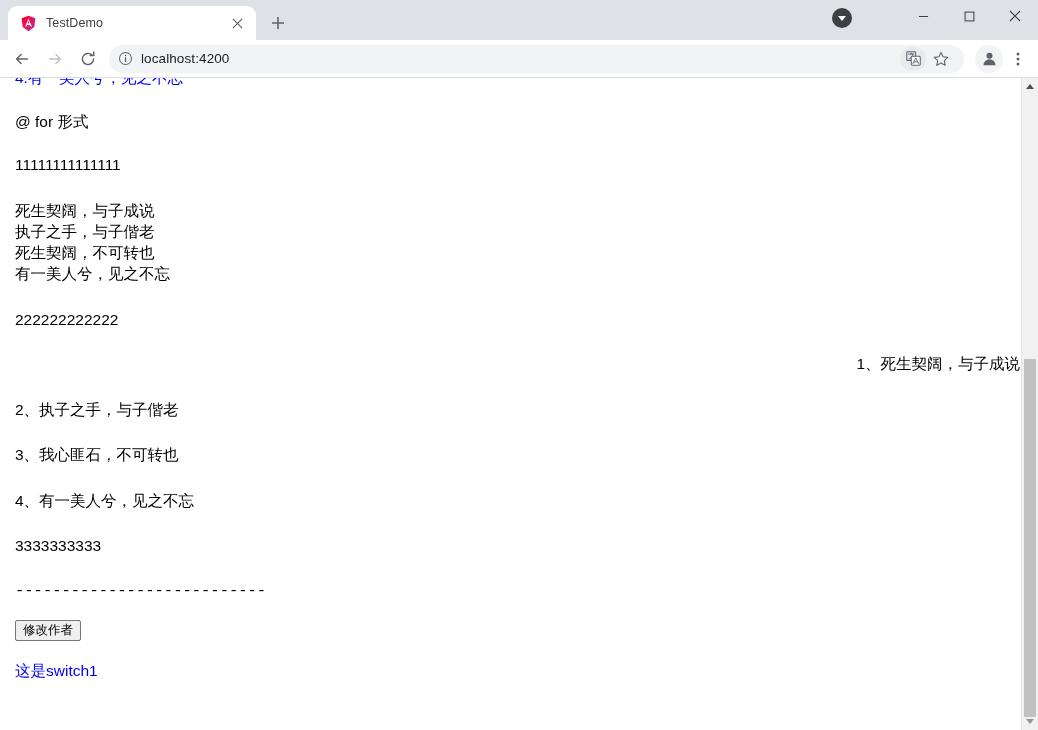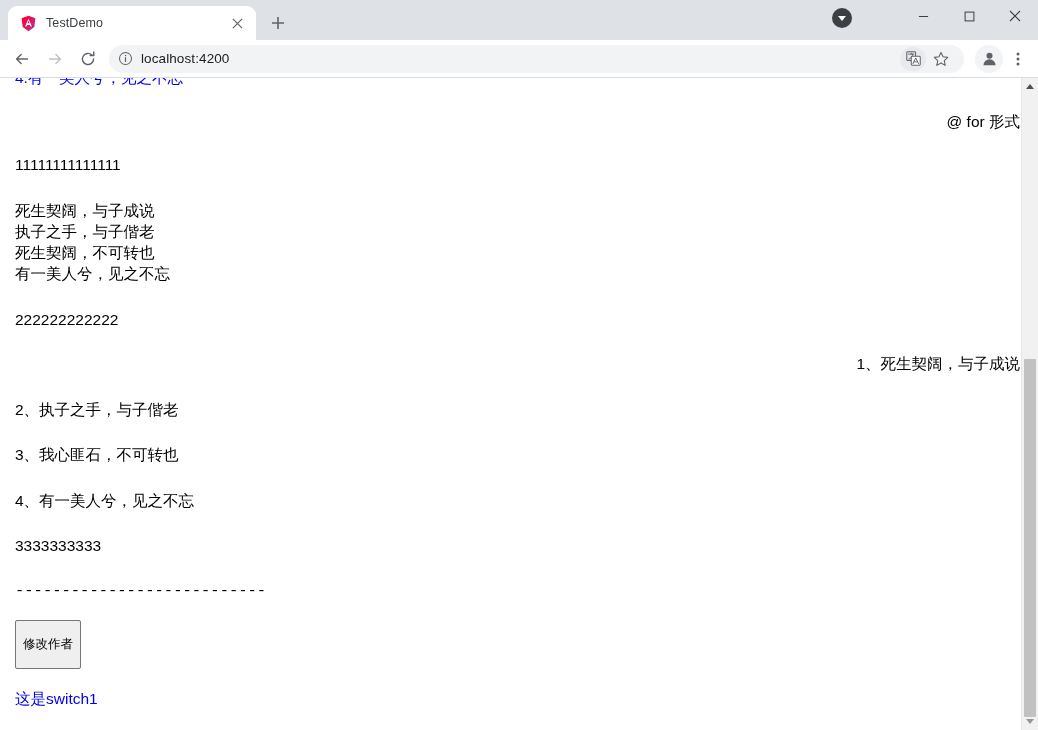--- a/index.html
+++ b/index.html
@@ -156,21 +156,21 @@
 
   .poem-block { line-height: 1.38; }
 
   .btn-author {
     font-family: "Liberation Sans", sans-serif;
     font-size: 12.5px;
     color: #000000;
     background: #efefef;
     border: 1px solid #767676;
     border-radius: 2px;
-    padding: 16px 7px;
+    padding: 2px 7px;
     line-height: 1.2;
   }
 
   .dashes {
     font-family: "Liberation Mono", monospace;
     font-size: 15.5px;
     letter-spacing: 0;
     color: #000;
   }
 
@@ -327,21 +327,21 @@
       </svg>
     </div>
   </div>
 
   <div class="viewport">
 
     <div class="page">
 
       <p class="p link" style="margin-top:-8px;">4.有一美人兮，见之不忘</p>
 
-      <p class="p" style="margin-top:28px;text-align:right;">@ for 形式</p>
+      <p class="p" style="margin-top:28px;">@ for 形式</p>
 
       <p class="p" style="margin-top:28px;">11111111111111</p>
 
       <div class="poem-block" style="margin-top:27px;">
         <div class="p" style="line-height:21px;">死生契阔，与子成说</div>
         <div class="p" style="line-height:21px;">执子之手，与子偕老</div>
         <div class="p" style="line-height:21px;">死生契阔，不可转也</div>
         <div class="p" style="line-height:21px;">有一美人兮，见之不忘</div>
       </div>
 

